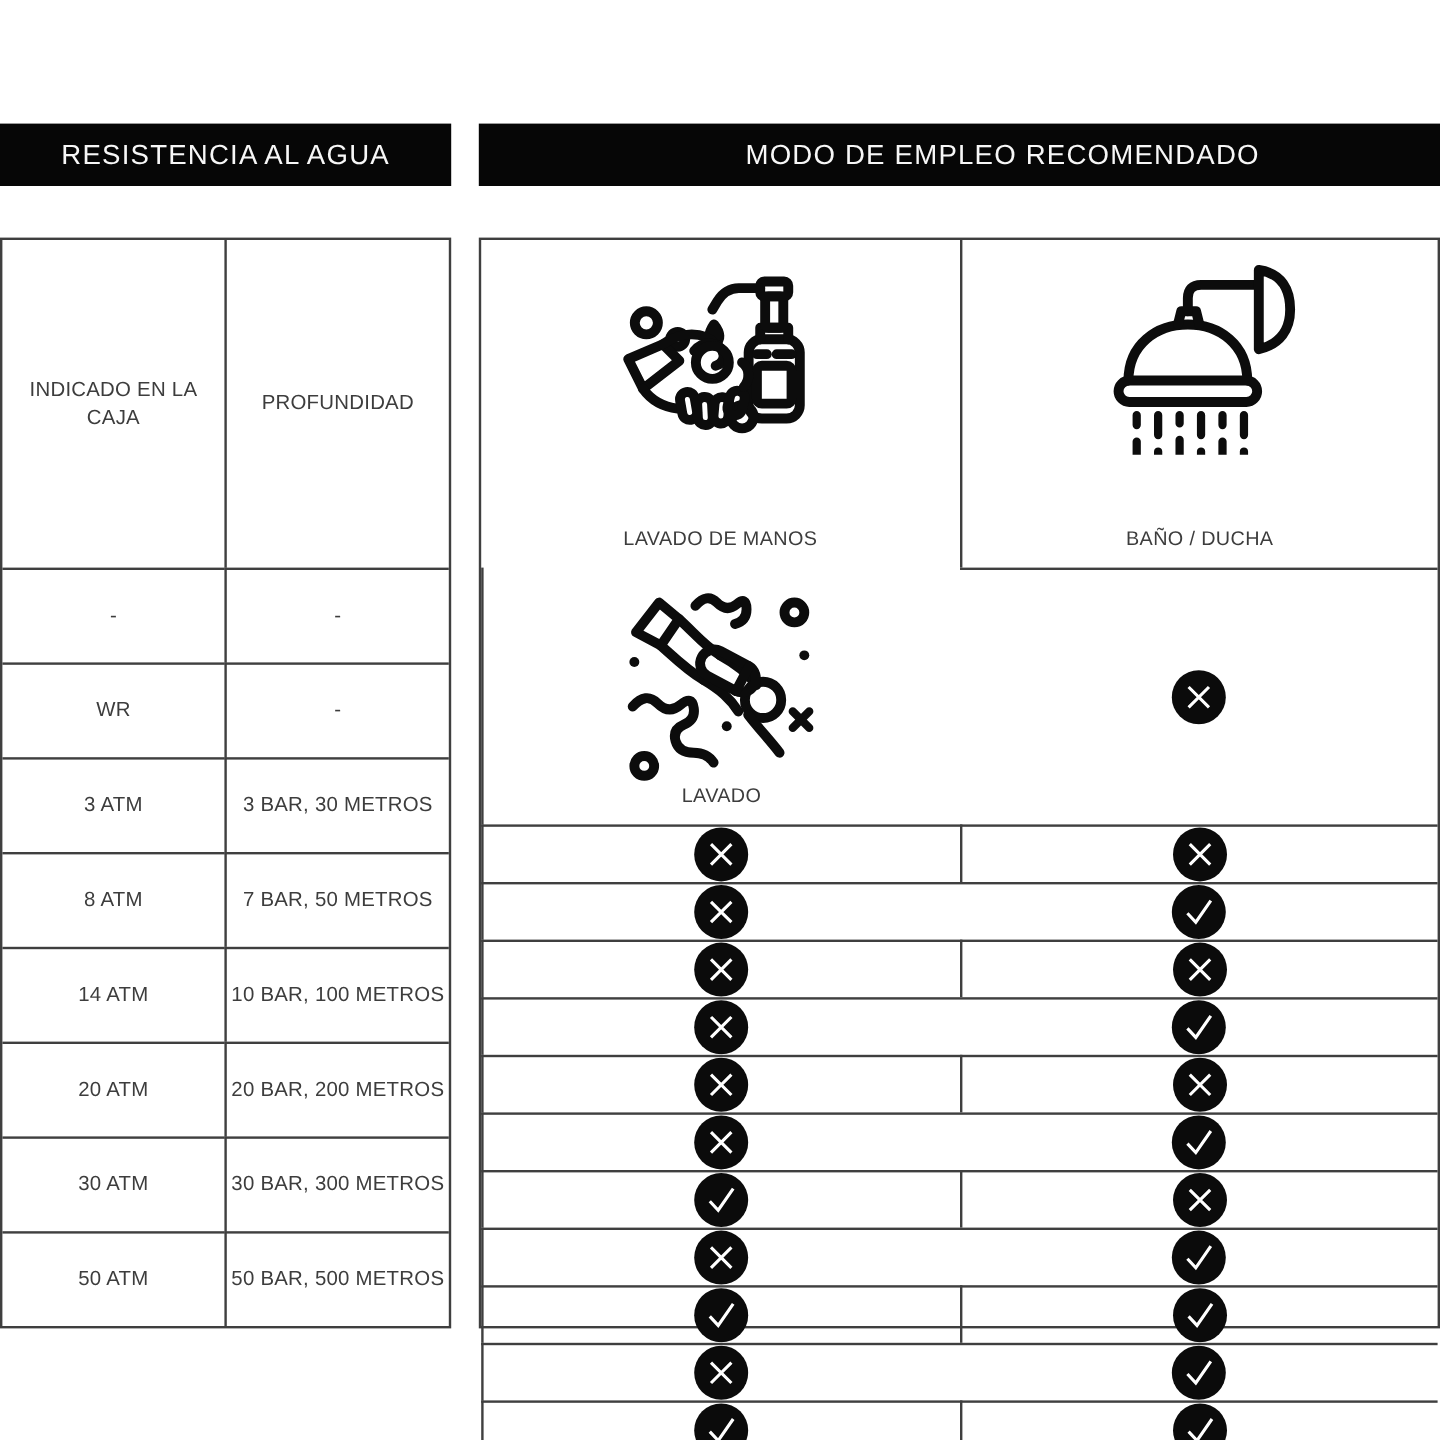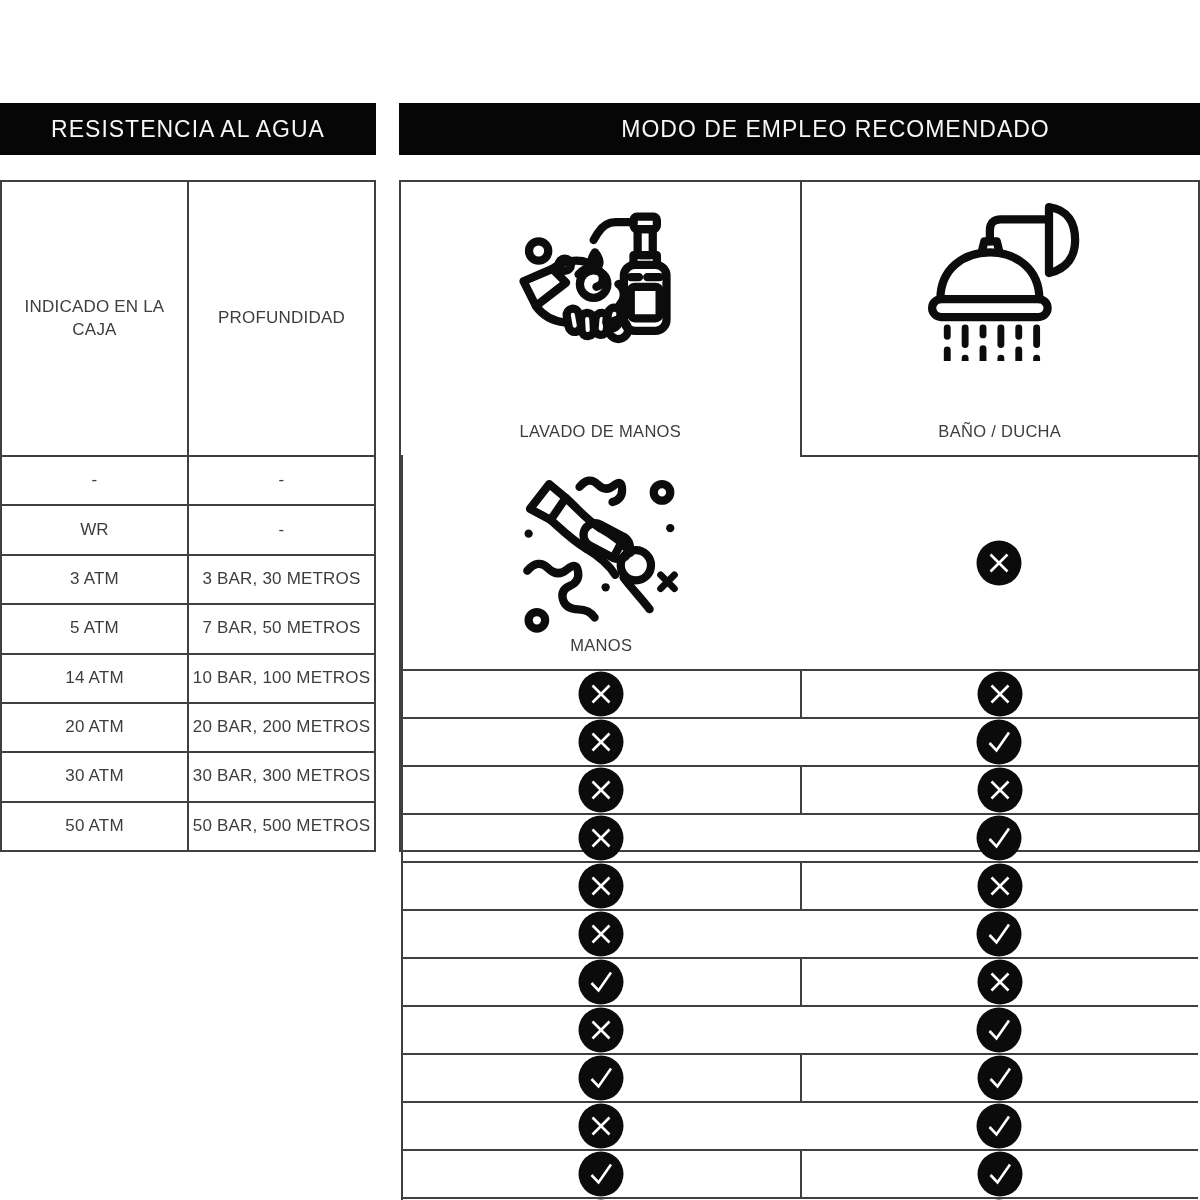--- a/index.html
+++ b/index.html
@@ -8,21 +8,21 @@
     font-family:"Liberation Sans","DejaVu Sans",sans-serif;color:var(--text,#3d3d3d);
   }
   .bar{
     position:absolute;top:103px;height:52px;background:var(--bar-bg,#060606);
     display:flex;align-items:center;justify-content:center;
     color:var(--bar-text,#f7f7f7);font-size:23px;letter-spacing:1px;
   }
   .bar-left{left:0;width:376px;}
   .bar-right{left:399px;width:801px;padding-left:36px;}
   .table{
-    position:absolute;top:180px;height:672px;box-sizing:border-box;
+    position:absolute;top:198px;height:909px;box-sizing:border-box;
     border:2px solid var(--line,#3f3f3f);display:grid;background:#fff;
   }
   .table-left{left:0;width:376px;grid-template-columns:185px 1fr;grid-template-rows:273px repeat(8,1fr);}
   .table-right{left:399px;width:801px;grid-template-columns:repeat(2,1fr);grid-template-rows:273px repeat(8,1fr);}
   .cell{
     box-sizing:border-box;border-left:2px solid var(--line,#3f3f3f);border-top:2px solid var(--line,#3f3f3f);
     display:flex;align-items:center;justify-content:center;text-align:center;
     font-size:17px;letter-spacing:.2px;line-height:1.35;
   }
   .col-first{border-left:none;}
@@ -45,21 +45,21 @@
   </div>
   <div class="table table-left" id="left-grid">
       <div class="cell header-left col-first row-first">INDICADO EN LA CAJA</div>
       <div class="cell header-left row-first">PROFUNDIDAD</div>
       <div class="cell value-cell col-first">-</div>
       <div class="cell value-cell">-</div>
       <div class="cell value-cell col-first">WR</div>
       <div class="cell value-cell">-</div>
       <div class="cell value-cell col-first">3 ATM</div>
       <div class="cell value-cell">3 BAR, 30 METROS</div>
-      <div class="cell value-cell col-first">5 ATM</div>
+      <div class="cell value-cell col-first">8 ATM</div>
       <div class="cell value-cell">7 BAR, 50 METROS</div>
       <div class="cell value-cell col-first">14 ATM</div>
       <div class="cell value-cell">10 BAR, 100 METROS</div>
       <div class="cell value-cell col-first">20 ATM</div>
       <div class="cell value-cell">20 BAR, 200 METROS</div>
       <div class="cell value-cell col-first">30 ATM</div>
       <div class="cell value-cell">30 BAR, 300 METROS</div>
       <div class="cell value-cell col-first">50 ATM</div>
       <div class="cell value-cell">50 BAR, 500 METROS</div>
     </div>
@@ -129,21 +129,21 @@
 <path d="M44 13 q7 -8 13 -2 q6 6 12 1 q6 -5 6 3 q0 7 -7 9"></path>
 <circle cx="104" cy="17" r="6"></circle>
             <circle cx="110" cy="43" r="3" fill="#0c0c0c" stroke="none"></circle>
 <path d="M103 77 L113 87 M113 77 L103 87" stroke-width="5"></path>
 <circle cx="63" cy="86" r="3" fill="#0c0c0c" stroke="none"></circle>
             <circle cx="13" cy="110" r="6"></circle>
 <path d="M6 74 q8 -9 15 -2 q7 7 14 1 q7 -6 8 2 q1 7 -6 10 q-7 3 -5 10 q2 7 11 7 q8 0 12 6"></path>
 <circle cx="7" cy="47" r="3" fill="#0c0c0c" stroke="none"></circle>
           </g>
         </svg>
-        <div class="activity-label">MANOS</div>
+        <div class="activity-label">LAVADO</div>
       </div>
       <div class="cell mark-cell col-first">
         <svg class="mark" viewBox="0 0 46 46">
           <circle cx="23" cy="23" r="22.5" fill="#0b0b0b"></circle>
           <path d="M14.5 14.5 L31.5 31.5 M31.5 14.5 L14.5 31.5" fill="none" stroke="#ffffff" stroke-width="2.6"></path>
         </svg>
       </div>
       <div class="cell mark-cell">
         <svg class="mark" viewBox="0 0 46 46">
           <circle cx="23" cy="23" r="22.5" fill="#0b0b0b"></circle>

